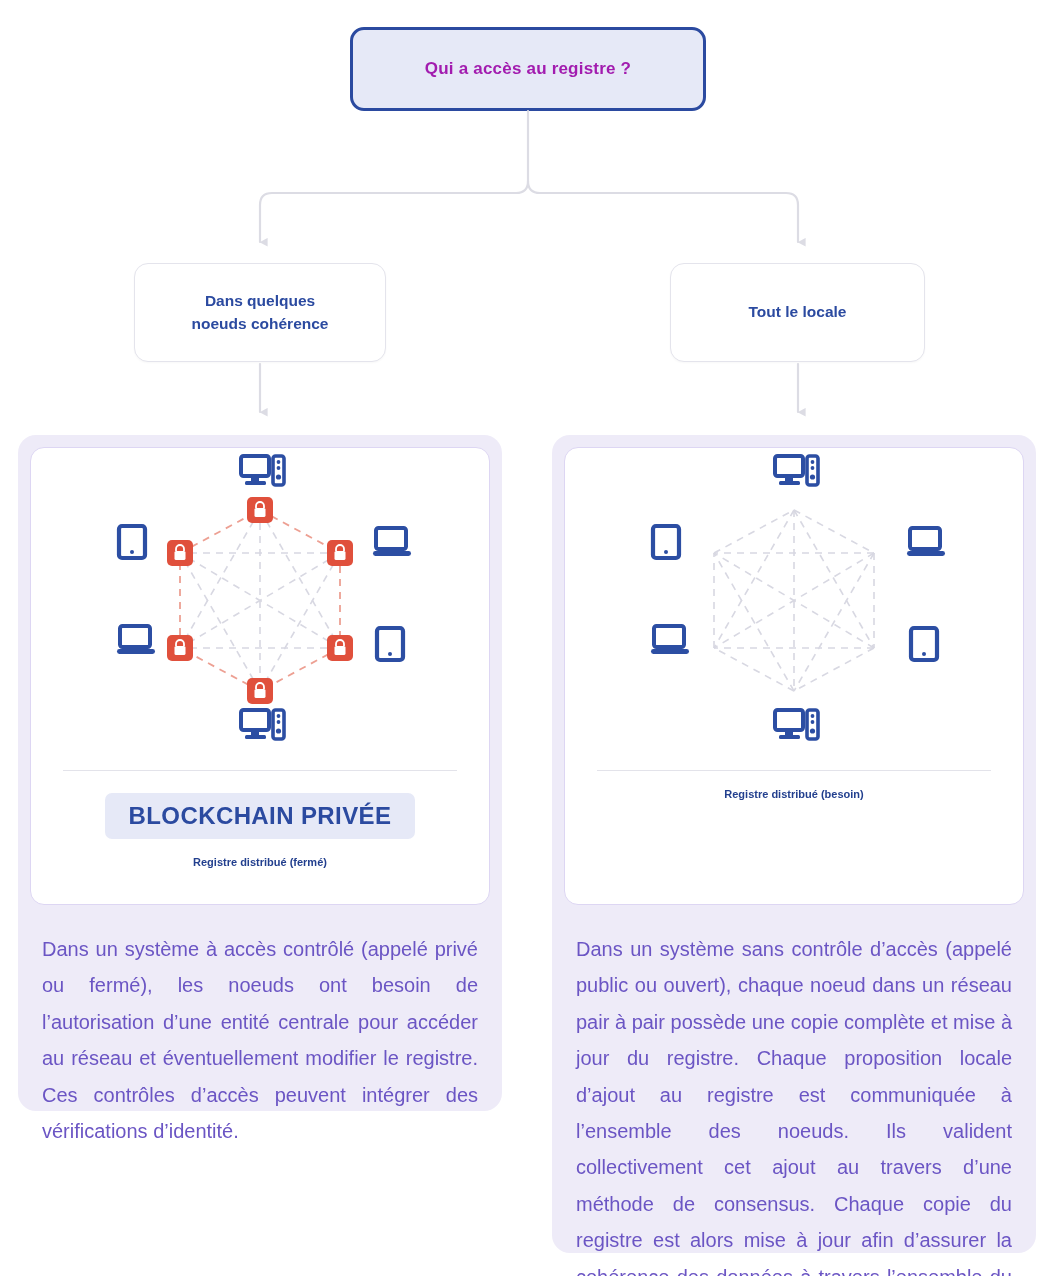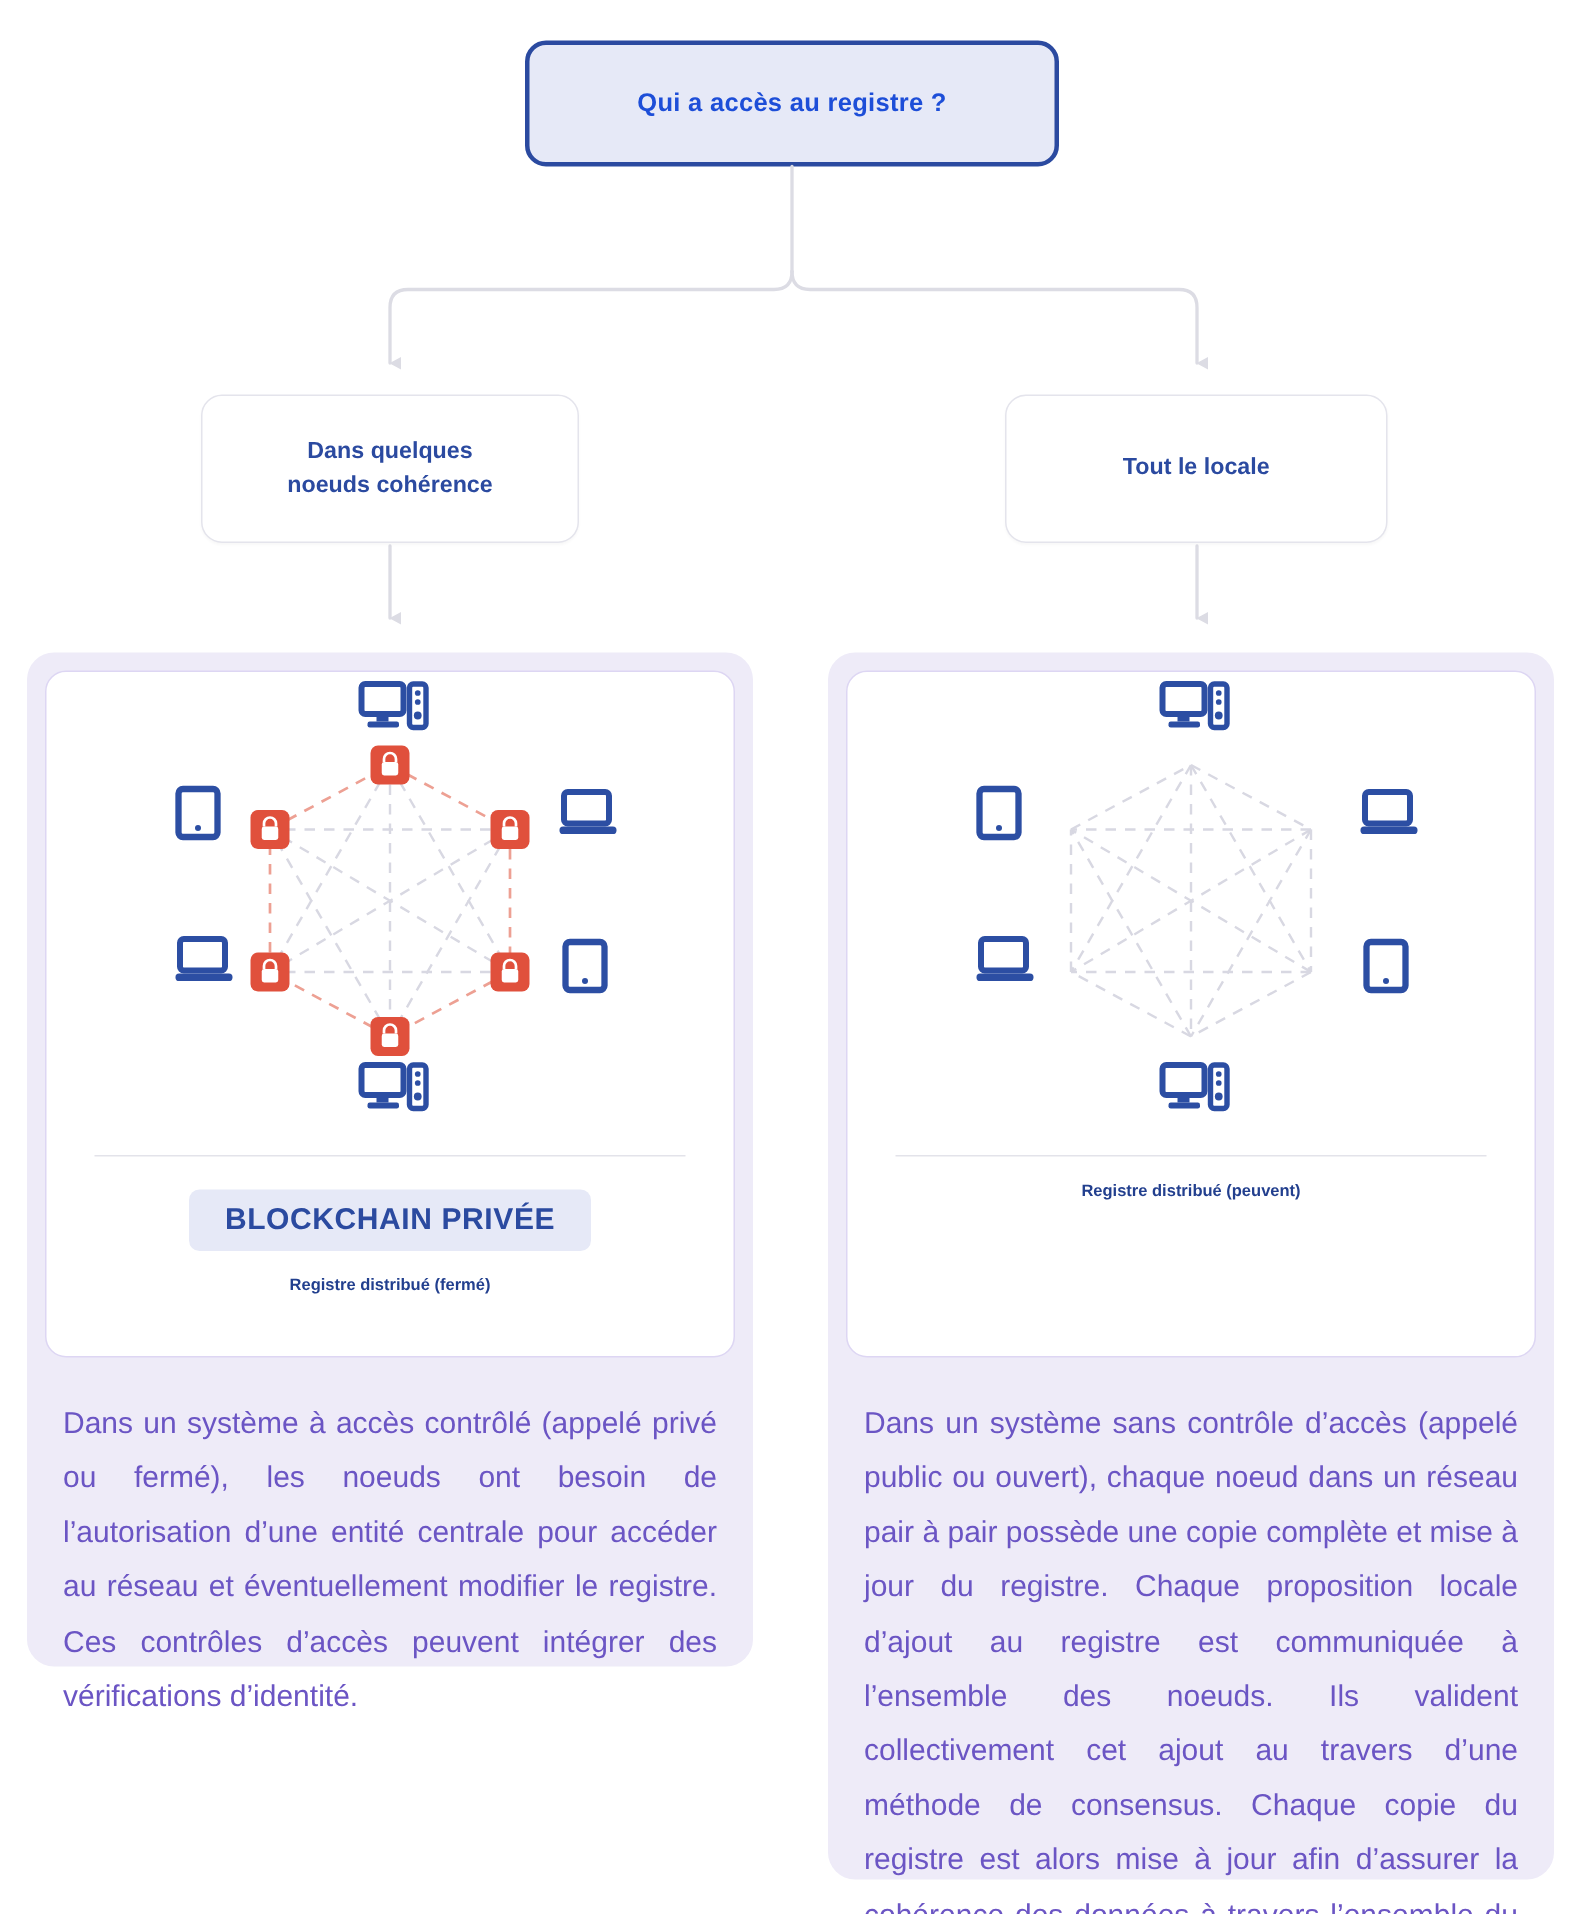--- a/index.html
+++ b/index.html
@@ -14,21 +14,21 @@
 
   
   #root-box{
     position:absolute; left:350px; top:27px; width:356px; height:84px;
     background:#e6e9f7;
     border:3px solid #2b4aa0;
     border-radius:14px;
     display:flex; align-items:center; justify-content:center;
   }
   #root-box .txt{
-    color:#1d4ed8; font-size:17px; font-weight:bold; letter-spacing:.2px;
+    color:#a21caf; font-size:17px; font-weight:bold; letter-spacing:.2px;
   }
 
   
   .conn{ position:absolute; left:0; top:0; width:1056px; height:1276px;
          pointer-events:none; }
 
   
   .opt-box{
     position:absolute;
     background:#ffffff;
@@ -67,21 +67,21 @@
   .sep{
     width:86%; height:1px; background:#e3e3ea; margin:2px auto 0 auto;
   }
 
   .badge{
     margin-top:22px;
     background:#e6e9f7;
     border-radius:7px;
     padding:9px 24px;
     color:#2b4aa0;
-    font-size:20px; font-weight:bold; letter-spacing:.4px;
+    font-size:24px; font-weight:bold; letter-spacing:.4px;
     white-space:nowrap;
   }
   .sub{
     margin-top:17px;
     color:#223f8e; font-size:11px; font-weight:bold;
   }
 
   .para{
     margin:26px 12px 0 12px;
     color:#6b55c4;
@@ -306,17 +306,17 @@
             <rect x="32" y="0" width="11" height="29" rx="2.5" fill="none" stroke="#2c4ea3" stroke-width="3.6"></rect>
             <circle cx="37.5" cy="6" r="1.9"></circle>
               <circle cx="37.5" cy="12" r="1.9"></circle>
               <circle cx="37.5" cy="21" r="2.6"></circle>
           </g>
         </g>
       </svg>
     </div>
 
     <div class="sep"></div>
-    <div class="sub">Registre distribué (peuvent)</div>
+    <div class="sub">Registre distribué (besoin)</div>
   </div>
 
   <div class="para">Dans un système sans contrôle d’accès (appelé public ou ouvert), chaque noeud dans un réseau pair à pair possède une copie complète et mise à jour du registre. Chaque proposition locale d’ajout au registre est communiquée à l’ensemble des noeuds. Ils valident collectivement cet ajout au travers d’une méthode de consensus. Chaque copie du registre est alors mise à jour afin d’assurer la cohérence des données à travers l’ensemble du réseau.</div>
 </div>
 
 </body></html>

